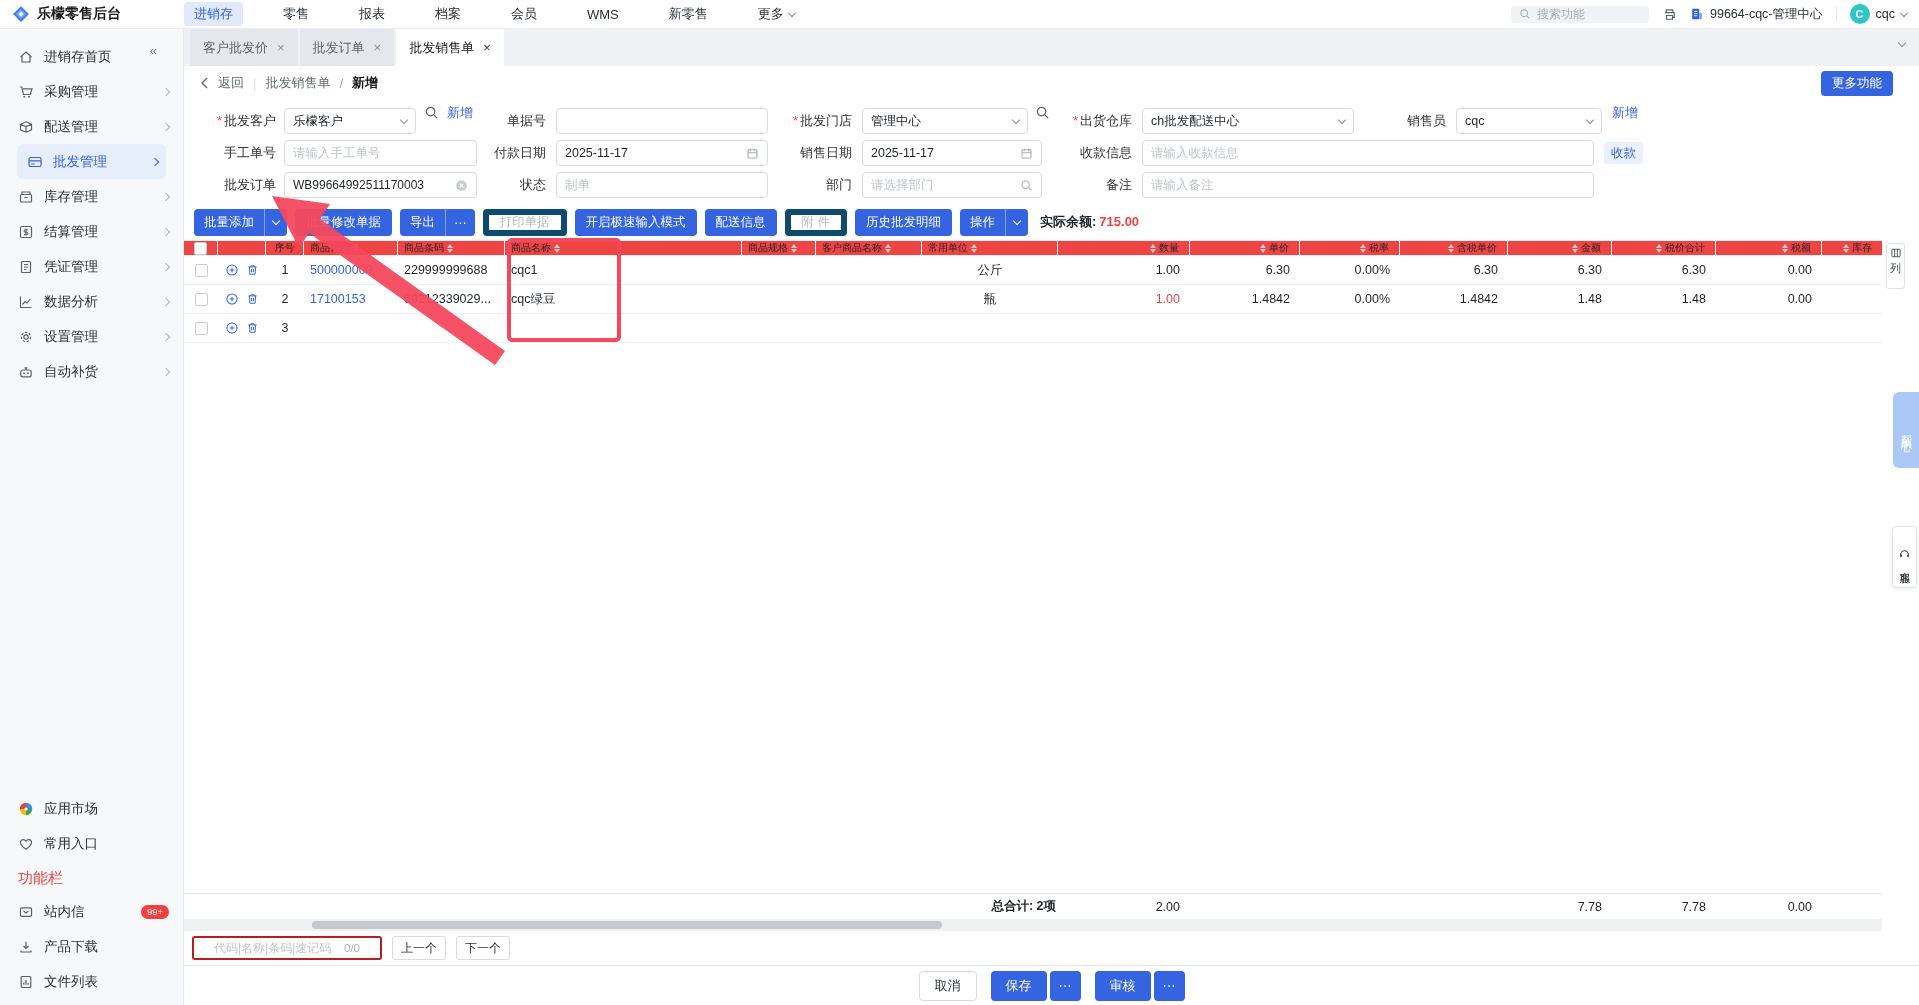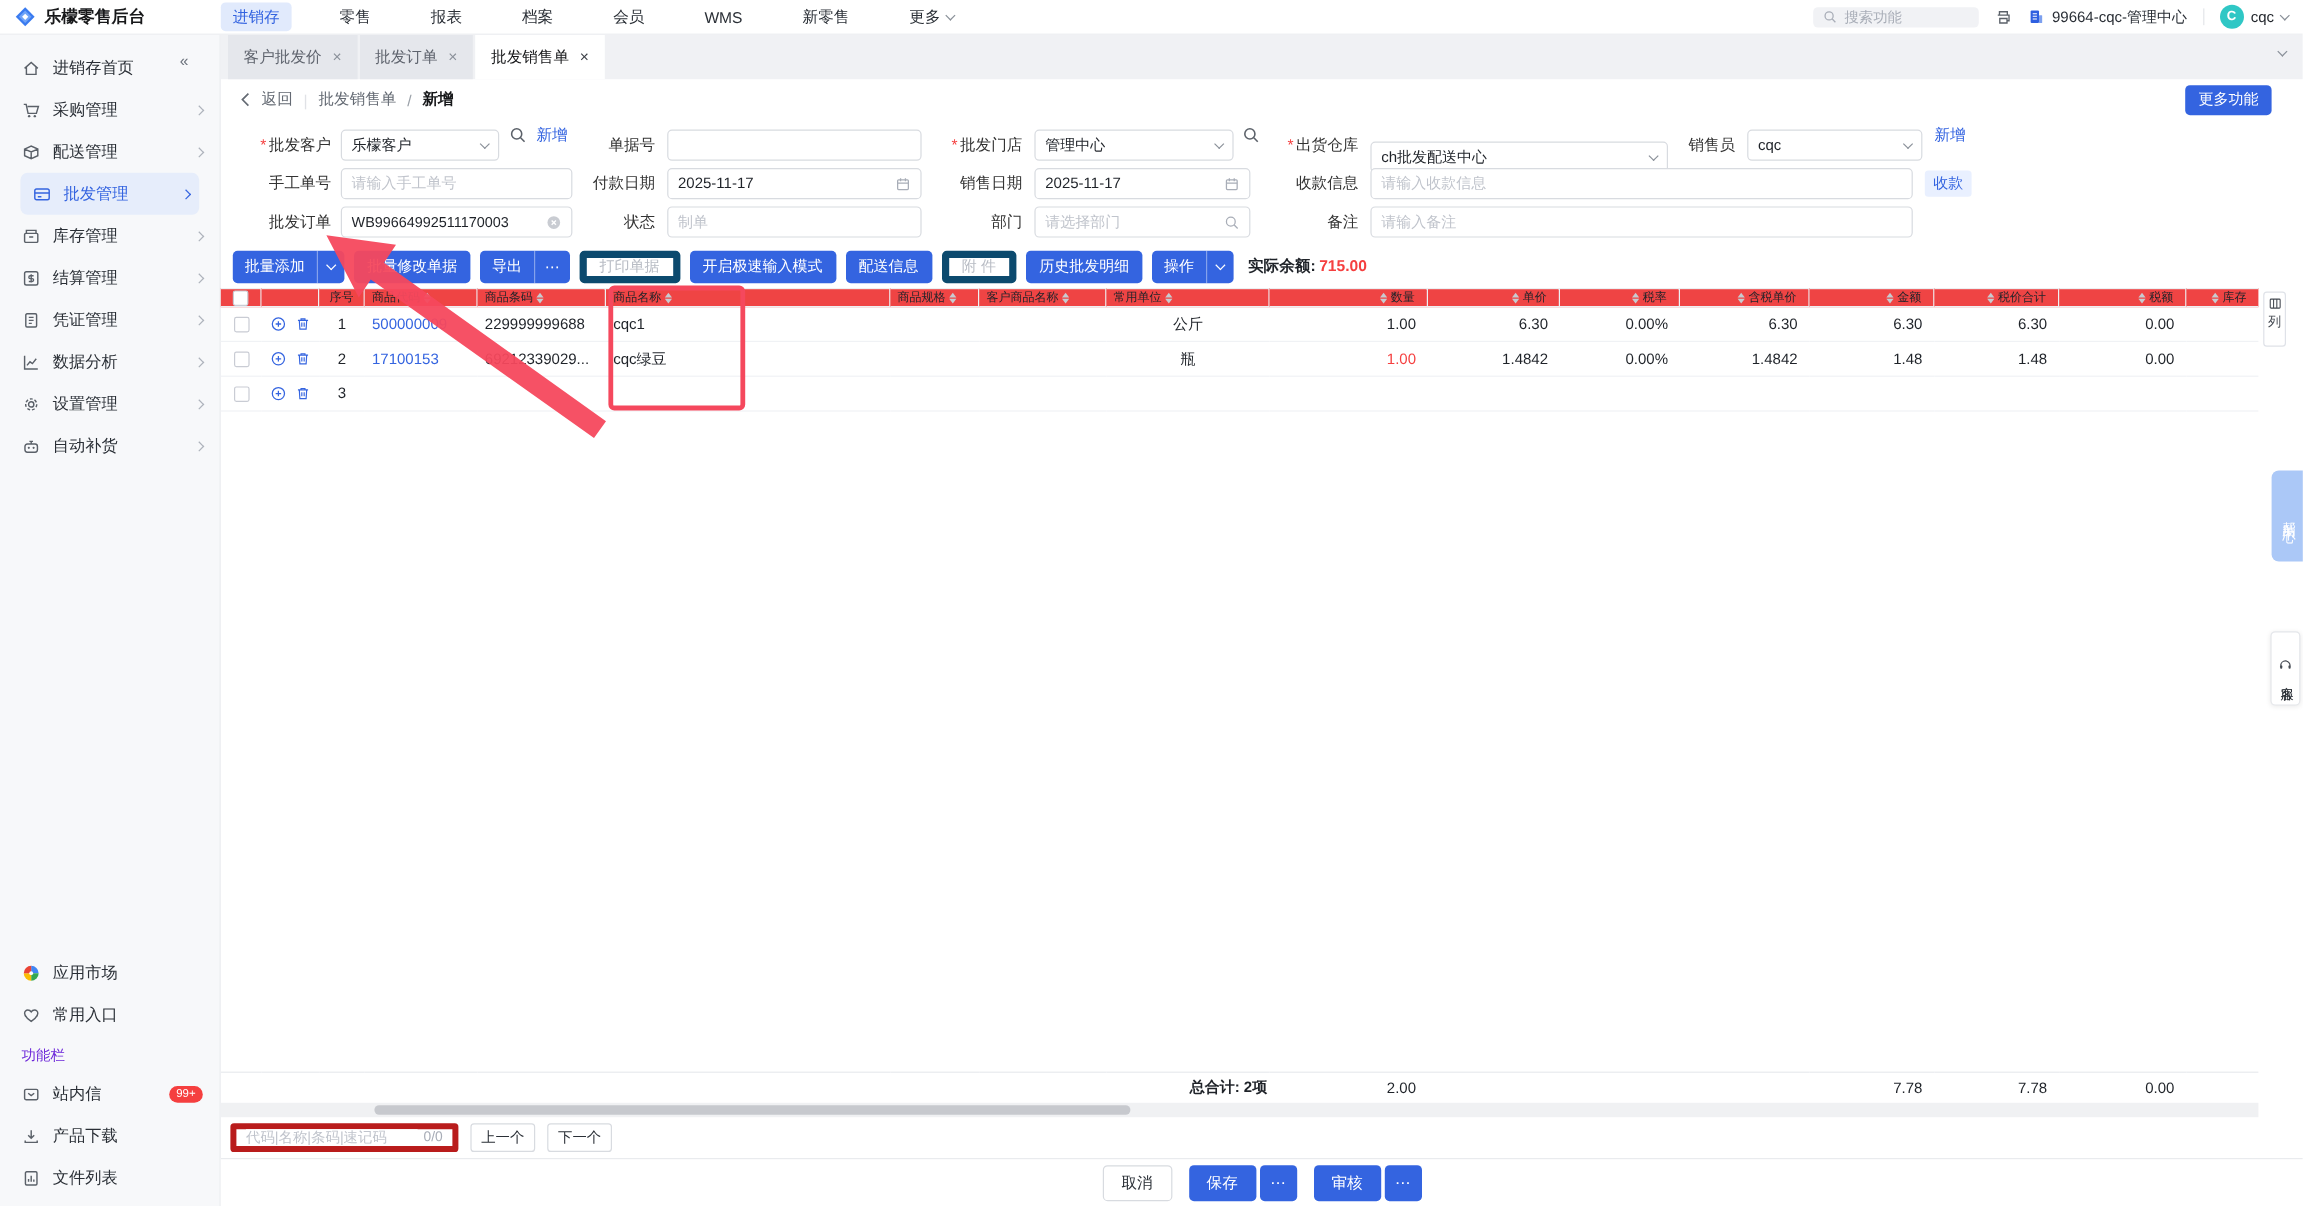--- a/index.html
+++ b/index.html
@@ -23,21 +23,21 @@
 .app{display:flex;height:976px}
 .sidebar{width:184px;background:#f7f8fa;border-right:1px solid #e8eaee;display:flex;flex-direction:column;padding-top:10px;position:relative;flex:0 0 auto}
 .collapse-btn{position:absolute;top:14px;right:26px;color:#6b717b;font-size:13px;cursor:pointer}
 .sitem{height:35px;display:flex;align-items:center;gap:10px;padding:0 14px 0 18px;font-size:13.5px;color:#2a2f36;cursor:pointer;white-space:nowrap}
 .sitem .ic{width:16px;height:16px;flex:0 0 auto;color:#5b6169}
 .sitem .arr{margin-left:auto}
 .sitem.active{background:#e6edfb;border-radius:6px;margin:0 17px;padding:0 8px 0 10px;color:#3464e0}
 .sitem.active .ic{color:#3464e0}
 .sitem.active .arr{border-color:#3464e0}
 .side-bottom{margin-top:auto;padding-bottom:6px}
-.section-label{font-size:12px;color:#6d28d9;padding:8px 0 6px 18px}
+.section-label{font-size:15px;color:#ef4444;padding:8px 0 6px 18px}
 .badge{margin-left:auto;background:#f53f3f;color:#fff;font-size:9.5px;border-radius:8px;padding:1px 6px;line-height:12px}
 
 .main{flex:1;display:flex;flex-direction:column;background:#fff;min-width:0;position:relative}
 .tabbar{height:37px;background:#f0f1f4;display:flex;align-items:stretch;padding-left:6px;position:relative;flex:0 0 auto}
 .vtab{display:flex;align-items:center;gap:9px;padding:0 13px;font-size:13px;color:#5f646e;background:#e5e7ec;margin:0 2px 0 0;cursor:pointer;white-space:nowrap}
 .vtab.active{background:#fff;color:#17181a;font-weight:500}
 .vtab .x{font-size:13px;color:#8a9099}
 .vtab.active .x{color:#3b3f46}
 .tabbar-caret{position:absolute;right:14px;top:14px}
 
@@ -88,21 +88,21 @@
 .rowicons{display:flex;align-items:center;gap:7px;justify-content:center;width:100%}
 .colcfg{position:absolute;left:1702px;top:3px;width:19px;height:46px;background:#fff;border:1px solid #dfe2e8;border-radius:3px;display:flex;flex-direction:column;align-items:center;gap:2px;padding-top:3px;font-size:11px;color:#454a52;cursor:pointer}
 .spacer{flex:1}
 .totals .td{height:26px;border-bottom:none;border-top:1px solid #e8eaee;font-weight:500}
 .totals .lab{font-weight:700;justify-content:flex-end;padding-right:2px}
 
 .hscroll{width:1698px;height:12px;background:#f0f1f3;position:relative;flex:0 0 auto}
 .hthumb{position:absolute;left:128px;top:2px;width:630px;height:8px;background:#c7c9ce;border-radius:4px;cursor:pointer}
 
 .quickbar{height:34px;display:flex;align-items:center;gap:10px;padding-left:8px;flex:0 0 auto}
-.qinput{width:190px;height:24px;border:5px solid #b91c1c;border-radius:3px;display:flex;align-items:center;padding:0 8px;gap:5px}
+.qinput{width:190px;height:24px;border:2px solid #b91c1c;border-radius:3px;display:flex;align-items:center;padding:0 20px;gap:5px}
 .qinput input{border:none;outline:none;flex:1;font-size:12px;color:#1f2329;min-width:0;font-family:inherit}
 .qinput input::placeholder{color:#c0c4cc}
 .qcount{font-size:11.5px;color:#a8adb7}
 .qbtn{height:24px;border:1px solid #d8dbe0;background:#fff;border-radius:3px;font-size:12px;color:#2a2f36;padding:0 8px;cursor:pointer;font-family:inherit}
 
 .footer{height:40px;border-top:1px solid #e9ebee;background:#fff;display:flex;align-items:center;justify-content:center;gap:14px;flex:0 0 auto}
 .fbtn{height:30px;border-radius:4px;font-size:13px;padding:0 15px;cursor:pointer;border:none;font-family:Liberation Sans, sans-serif}
 .fbtn.ghost{background:#fff;border:1px solid #d8dbe0;color:#2a2f36}
 .fbtn.blue{background:#3464e0;color:#fff}
 .pair{display:flex;gap:3px}
@@ -342,21 +342,21 @@
     <label class="flb req" style="left:576px;top:8px">批发门店</label>
     <div class="fld inp selbox" style="left:678px;top:8px;width:166px">
           <span>管理中心</span>
           <i class="cdn"></i>
         </div>
     <svg class="iconbtn" style="left:851px" width="15" height="15" viewBox="0 0 16 16">
           <circle cx="7" cy="7" r="4.5" fill="none" stroke="#5b6169" stroke-width="1.4"></circle>
           <path d="M10.5 10.5 14 14" stroke="#5b6169" stroke-width="1.4"></path>
         </svg>
     <label class="flb req" style="left:856px;top:8px">出货仓库</label>
-    <div class="fld inp selbox" style="left:958px;top:18px;width:248px">
+    <div class="fld inp selbox" style="left:958px;top:8px;width:212px">
           <span>ch批发配送中心</span>
           <i class="cdn"></i>
         </div>
     <label class="flb" style="left:1170px;top:8px">销售员</label>
     <div class="fld inp selbox" style="left:1272px;top:8px;width:146px">
           <span>cqc</span>
           <i class="cdn"></i>
         </div>
     <span class="addlink" style="left:1428px">新增</span>
 

